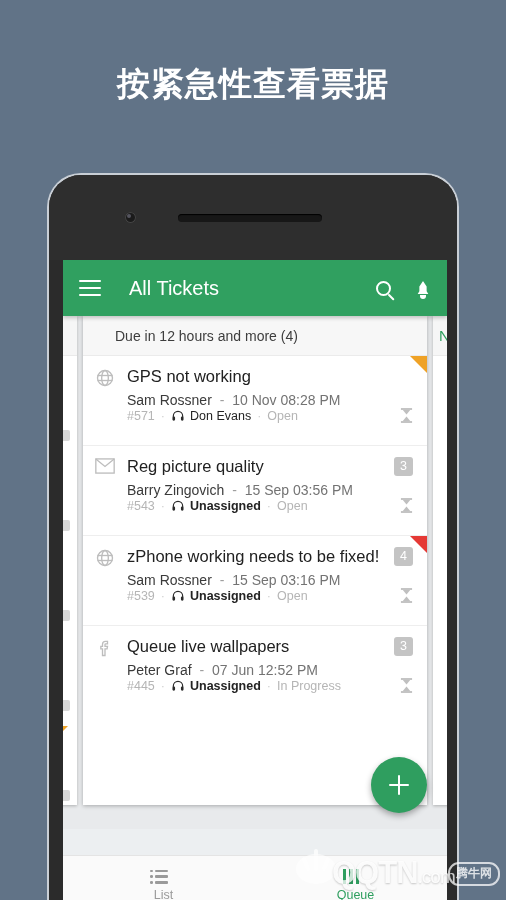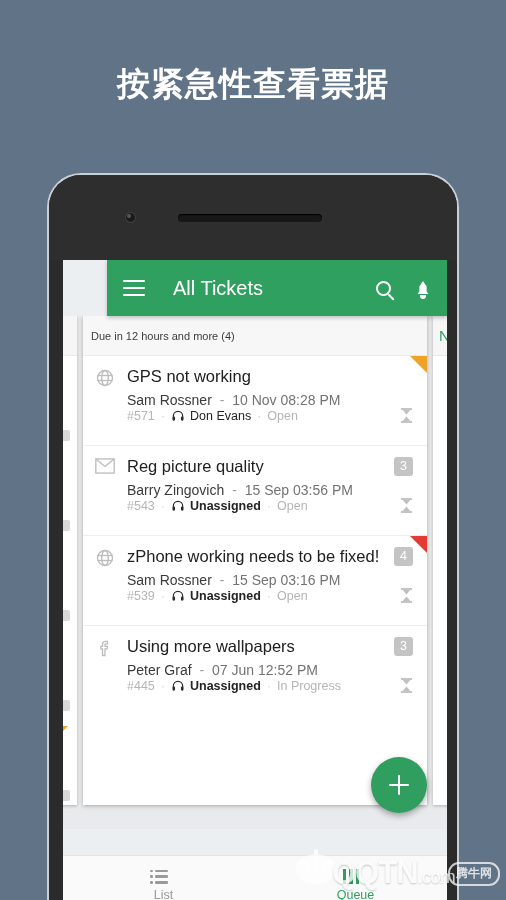--- a/index.html
+++ b/index.html
@@ -135,21 +135,20 @@
   .appbar {
     height: 56px;
     background: #2f9e5f;
     background: #30a060;
     display: flex;
     align-items: center;
     padding: 0 16px;
     box-shadow: 0 2px 4px rgba(0,0,0,.22);
     position: relative;
     z-index: 5;
-    margin-left: 44px;
   }
   .hamburger {
     width: 22px; height: 16px;
     display: flex; flex-direction: column;
     justify-content: space-between;
     cursor: pointer;
   }
   .hamburger i { display:block; height:2px; background:#fff; border-radius:1px; }
   .appbar-title {
     color: #fff;
@@ -254,22 +253,22 @@
     box-shadow: 0 1px 4px rgba(0,0,0,.28);
     overflow: hidden;
   }
 
   .group-header {
     height: 40px;
     background: #f7f7f7;
     border-bottom: 1px solid #ebebeb;
     display: flex;
     align-items: center;
-    padding-left: 8px;
-    font-size: 11px;
+    padding-left: 32px;
+    font-size: 14px;
     color: #3d3d3d;
   }
 
   .ticket {
     position: relative;
     height: 90px;
     padding: 11px 14px 0 12px;
     border-bottom: 1px solid #eeeeee;
   }
   .ticket:last-child { border-bottom: none; }
@@ -641,21 +640,21 @@
           </div>
         </div>
 
         <div class="ticket">
           <div class="t-row1">
             <span class="t-chan">
               <svg width="20" height="20" viewBox="0 0 24 24" fill="none" stroke="currentColor" stroke-width="1.6">
                 <path d="M15 4h-2.5A3.5 3.5 0 0 0 9 7.5V10H7v3h2v8h3v-8h2.5l.5-3H12V7.8c0-.6.3-.8.9-.8H15z"></path>
               </svg>
             </span>
-            <span class="t-subject">Using more wallpapers</span>
+            <span class="t-subject">Queue live wallpapers</span>
             <span class="t-count">3</span>
           </div>
           <div class="t-row2">
             <span class="t-requester">Peter Graf</span>
             <span class="t-dash">-</span>
             <span class="t-date">07 Jun 12:52 PM</span>
           </div>
           <div class="t-row3">
             <span class="t-id">#445</span>
             <span class="t-sep">·</span>

